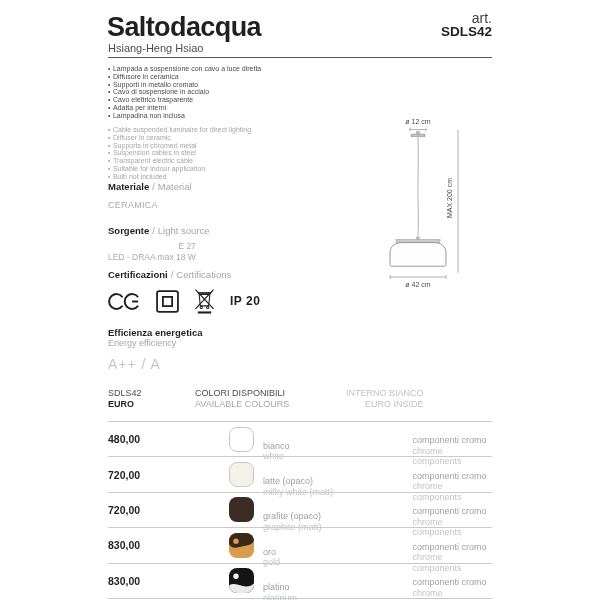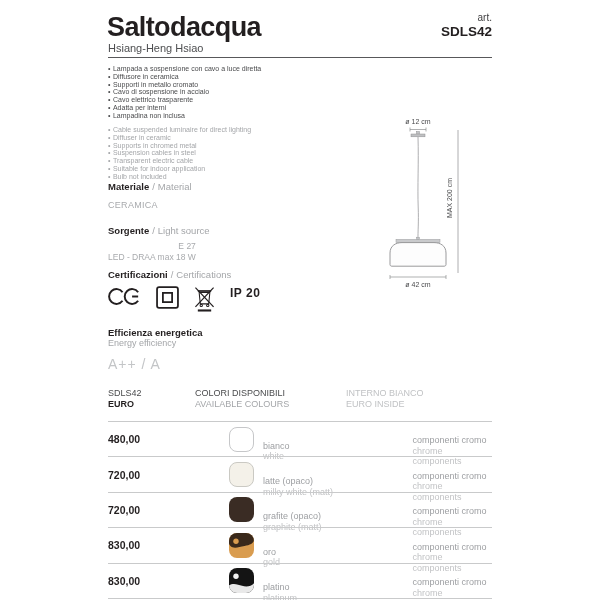--- a/index.html
+++ b/index.html
@@ -6,21 +6,21 @@
   .page {
     position:relative; width:592px; height:600px; background:#ffffff;
     font-family:"Liberation Sans", sans-serif; color:#231f20; overflow:hidden;
   }
   .abs { position:absolute; }
 
   
   .title { left:107px; top:13px; font-size:27px; font-weight:800; letter-spacing:-0.6px; line-height:28px; }
   .designer { left:108px; top:42px; font-size:11px; color:#4d4e50; }
   .art-block { left:108px; top:12px; width:384px; text-align:right; }
-  .art-label { font-size:10px; color:#414042; line-height:12px; }
+  .art-label { font-size:14px; color:#414042; line-height:12px; }
   .art-code { font-size:13.5px; font-weight:bold; line-height:15px; }
   .header-rule { left:108px; top:57px; width:384px; border-top:1px solid #58585a; height:0; }
 
   
   ul.features { margin:0; padding:0; list-style:none; left:108px; width:270px; }
   ul.features li { font-size:7px; line-height:7.8px; }
   ul.features li::before { content:"\2022"; margin-right:2.5px; }
   .features-it { top:65px; color:#4a4b4d; }
   .features-en { top:126px; color:#a4a6a9; }
 
@@ -28,40 +28,40 @@
   .sec-head { font-size:9.5px; }
   .sec-head .b { font-weight:bold; color:#231f20; }
   .sec-head .slash { color:#a4a6a9; margin:0 3px; }
   .sec-head .g { color:#a4a6a9; }
   .sec-value { font-size:9px; color:#a8aaad; letter-spacing:0.3px; }
   .sec-material-head { left:108px; top:181px; }
   .sec-material-value { left:108px; top:200px; }
   .sec-source-head { left:108px; top:225px; }
   .sec-source-values { left:108px; top:241px; font-size:8.5px; line-height:10.5px; color:#a8aaad;text-align:right; }
   .sec-cert-head { left:108px; top:269px; }
-  .cert-row { left:108px; top:286px; display:flex; align-items:flex-start; gap:15px; height:30px; }
+  .cert-row { left:108px; top:286px; display:flex; align-items:center; gap:15px; height:30px; }
   .cert-row svg { display:block; }
   .ip-rating { font-size:12px; font-weight:bold; letter-spacing:0.5px; }
   .sec-energy-head { left:108px; top:327px; line-height:11px; }
   .sec-energy-head .line2 { font-weight:normal; color:#a4a6a9; font-size:9px; }
   .energy-value { left:108px; top:356px; font-size:14px; color:#c3c5c7; letter-spacing:1px; }
 
   
   .drawing { left:380px; top:112px; }
 
   
   .table { left:108px; top:388px; width:384px; }
   .thead { position:relative; height:33px; font-size:9px; }
   .thead .c1 { position:absolute; left:0; top:0; }
   .thead .c2 { position:absolute; left:87px; top:0; }
   .thead .c3 { position:absolute; left:238px; top:0; }
   .thead .h1 { color:#4a4b4d; line-height:11px; }
   .thead .h1b { color:#231f20; font-weight:bold; line-height:11px; }
   .thead .h2 { color:#a4a6a9; line-height:11px; }
-  .thead .h3 { color:#c0c2c4; line-height:11px; }
+  .thead .h3 { color:#c0c2c4; line-height:11px;text-align:right; }
   .trow { position:relative; height:34.4px; border-top:1px solid #c9cacb; display:flex; align-items:center;gap:36px; }
   .table-end { border-top:1px solid #c9cacb; height:0; }
   .price { width:87px; font-size:10.5px; font-weight:bold; color:#231f20; }
   .swatch-cell { width:151px; display:flex; align-items:center; }
   .swatch { width:25px; height:25px; border-radius:8px; box-sizing:border-box; flex:0 0 25px; }
   .sw-white { background:#ffffff; border:1px solid #c6c7c9; }
   .sw-latte { background:#f4f1e9; border:1px solid #cac9c3; }
   .sw-graphite { background:#3a2c24; }
   .labels { margin-left:9px; font-size:9px; line-height:10.5px; }
   .l1 { color:#9d9fa2;margin-top:24px; }

